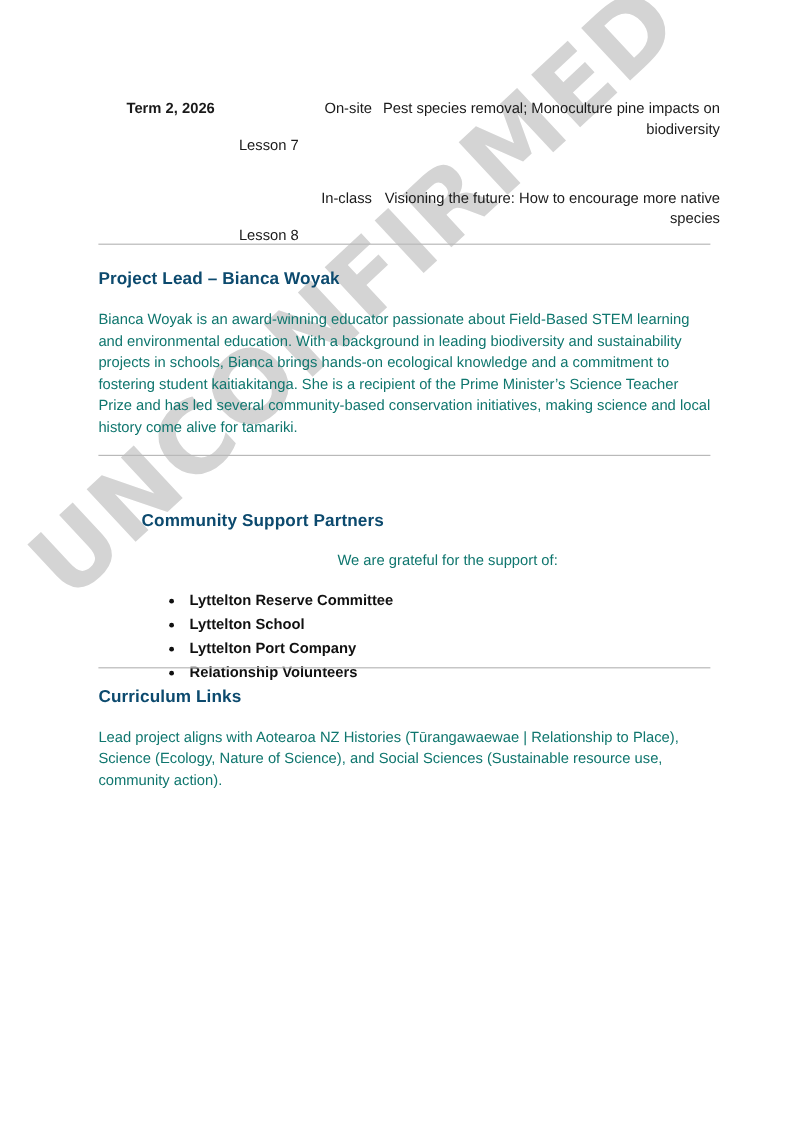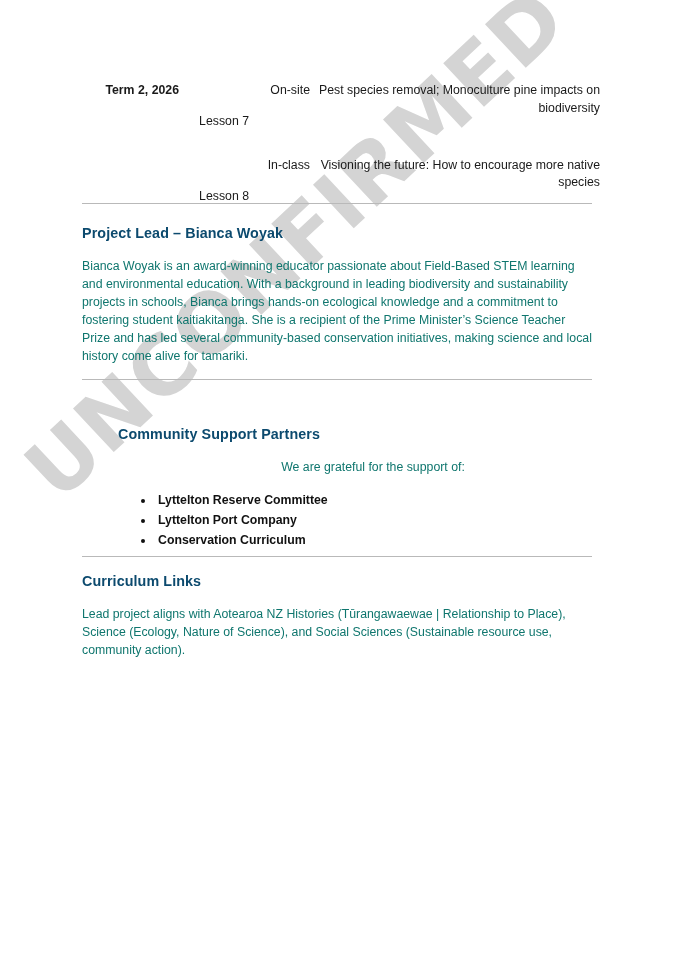--- a/index.html
+++ b/index.html
@@ -198,22 +198,23 @@
       <p>Bianca Woyak is an award-winning educator passionate about Field-Based STEM learning and environmental education. With a background in leading biodiversity and sustainability projects in schools, Bianca brings hands-on ecological knowledge and a commitment to fostering student kaitiakitanga. She is a recipient of the Prime Minister’s Science Teacher Prize and has led several community-based conservation initiatives, making science and local history come alive for tamariki.</p>
     </div>
 
     <div class="rule" id="rule-2"></div>
 
     <div class="section" id="sec-partners">
       <h2>Community Support Partners</h2>
       <p class="intro-line">We are grateful for the support of:</p>
       <ul class="partner-list">
         <li>Lyttelton Reserve Committee</li>
+        <li>Lyttelton School</li>
         <li>Lyttelton Port Company</li>
-        <li>Conservation Curriculum</li>
+        <li>Relationship Volunteers</li>
       </ul>
     </div>
 
     <div class="rule" id="rule-3"></div>
 
     <div class="section" id="sec-curriculum">
       <h2>Curriculum Links</h2>
       <p>Lead project aligns with Aotearoa NZ Histories (Tūrangawaewae | Relationship to Place), Science (Ecology, Nature of Science), and Social Sciences (Sustainable resource use, community action).</p>
     </div>
 

